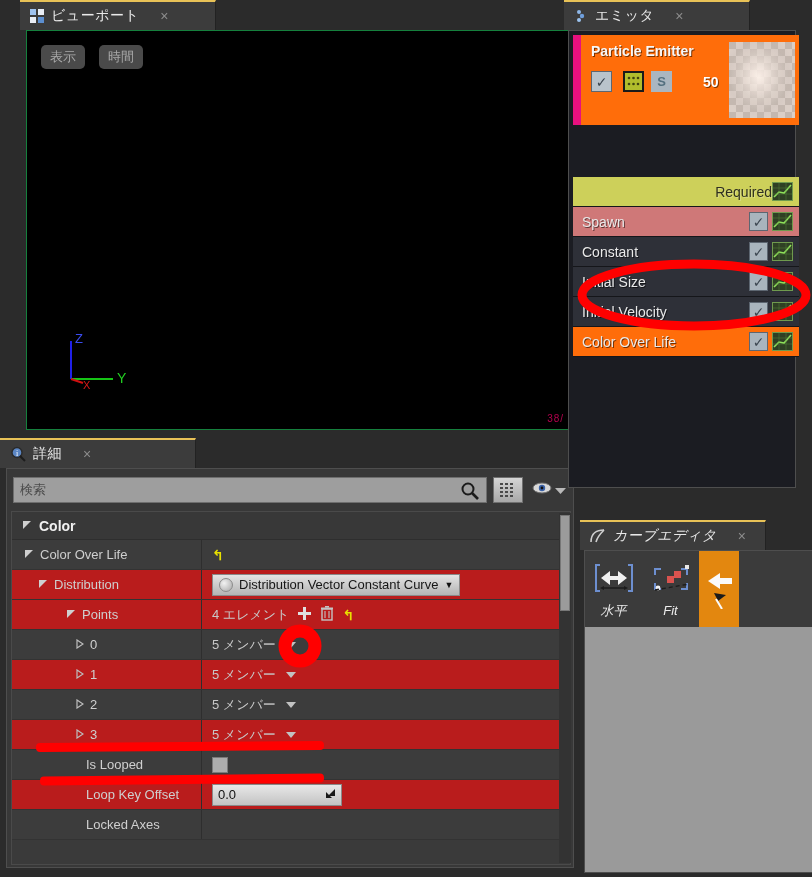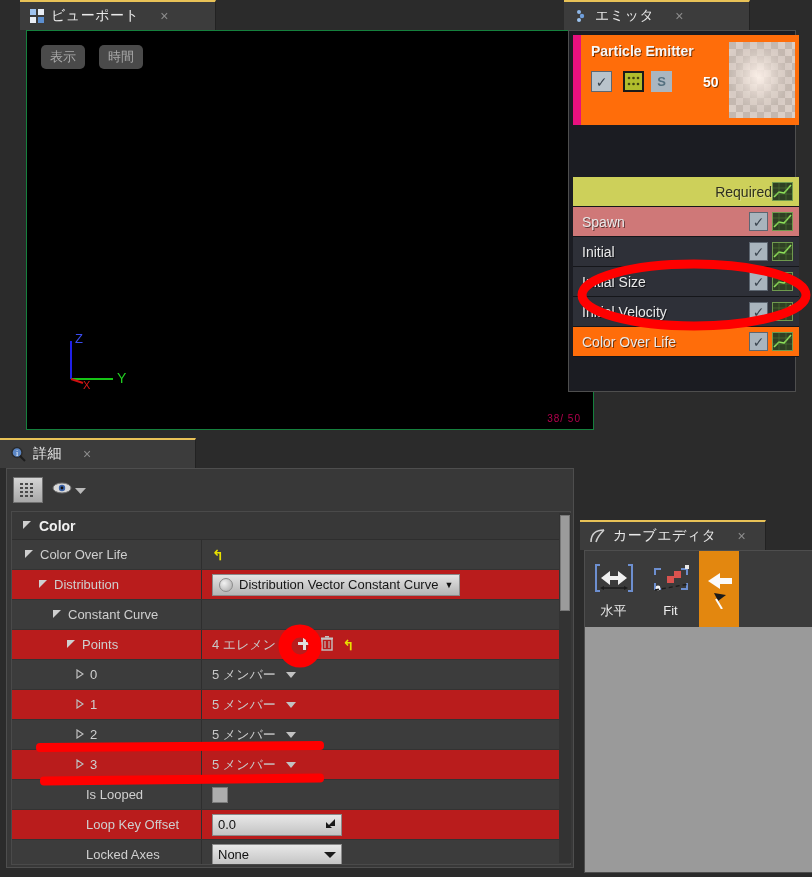--- a/index.html
+++ b/index.html
@@ -111,21 +111,21 @@
   .dd-caret { width:0;height:0;border-left:5px solid transparent;border-right:5px solid transparent;
               border-top:6px solid #c2c2c2; }
   #det-scrollbar { position: absolute; right: 2px; top: 44px; width: 12px; height: 350px; background: #333; }
   #det-thumb { position: absolute; left: 1px; top: 2px; width: 10px; height: 96px;
                background: #9b9b9b; border: 1px solid #777; }
 
   
   #emitter-panel { position: absolute; left: 564px; top: 0; width: 232px; height: 520px; }
   #emitter-tab { width: 186px; }
   #emitter-body {
-    position: absolute; left: 4px; top: 30px; width: 228px; height: 362px;
+    position: absolute; left: 4px; top: 30px; width: 228px; height: 458px;
     background: #1b1c22; border: 1px solid #4e4e4e;
   }
   #emitter-head {
     position: absolute; left: 4px; top: 4px; width: 226px; height: 90px;
     background: #ff6d0a; display: flex;
   }
   #emitter-pink { width: 8px; height: 100%; background: #e8107f; }
   #emitter-title { color: #f7f7f7; font-size: 14px; font-weight: bold;
                    text-shadow: 1px 1px 0 #7a3300; }
   #emitter-count { color: #fff; font-size: 14px; font-weight: bold; text-shadow: 1px 1px 0 #7a3300; }
@@ -141,21 +141,21 @@
     border-bottom: 1px solid #15161a; padding-left: 9px; color: #e9e9e9; font-size: 14px;
   }
   .module-row .mname { flex: 1; text-shadow: 1px 1px 0 rgba(0,0,0,.55); }
   .mod-chk { width: 19px; height: 19px; background: #a9b4bd; border: 1px solid #5d6671;
              display: flex; align-items: center; justify-content: center; margin-right: 4px; }
   .mod-chk .tick { color: #3d4751; font-size: 14px; line-height: 1; }
   .mod-graph { width: 21px; height: 19px; background: #2d3b25; border: 1px solid #6f9a4e;
                margin-right: 6px; position: relative; overflow: hidden; }
 
   
-  #curve-panel { position: absolute; left: 580px; top: 520px; width: 232px; height: 357px; }
+  #curve-panel { position: absolute; left: 580px; top: 520px; width: 232px; height: 357px; font-style: italic; }
   #curve-tab { width: 186px; }
   #curve-body {
     position: absolute; left: 4px; top: 30px; width: 249px; height: 323px;
     background: #9a9a9a; border: 1px solid #4e4e4e;
   }
   #curve-toolbar {
     position: absolute; left: 0; top: 0; width: 228px; height: 76px;
     background: #3b3b3b; display: flex; align-items: stretch;
   }
   .cbtn { width: 57px; display: flex; flex-direction: column; align-items: center;
@@ -222,20 +222,29 @@
             <line x1="10" y1="10" x2="15" y2="15" stroke="#1d1d1d" stroke-width="2"></line>
           </svg>
         </span>
         <span class="tlabel">詳細</span>
         <span class="tclose">×</span>
       </div>
     </div>
 
     <div id="details-body">
       <div id="search-row">
+        <div id="search-input">
+          <span class="ph">検索</span>
+          <span id="search-mag">
+            <svg width="20" height="20" viewBox="0 0 20 20">
+              <circle cx="8" cy="8" r="5.5" fill="none" stroke="#1b1b1b" stroke-width="2"></circle>
+              <line x1="12" y1="12" x2="18" y2="18" stroke="#1b1b1b" stroke-width="2.6"></line>
+            </svg>
+          </span>
+        </div>
         <div id="grid-toggle">
           <svg width="18" height="16" viewBox="0 0 18 16">
             <g fill="#4a4a4a">
               <rect x="1" y="1" width="3" height="2"></rect>
                 <rect x="6" y="1" width="3" height="2"></rect>
                 <rect x="11" y="1" width="3" height="2"></rect>
               <rect x="1" y="5" width="3" height="2"></rect>
                 <rect x="6" y="5" width="3" height="2"></rect>
                 <rect x="11" y="5" width="3" height="2"></rect>
               <rect x="1" y="9" width="3" height="2"></rect>
@@ -299,31 +308,20 @@
           </div>
           <div class="pval">
             <div class="combo">
               <span class="circ"></span>
               <span>Distribution Vector Constant Curve</span>
               <span class="chev">▼</span>
             </div>
           </div>
         </div>
 
-        <div class="prow">
-          <div class="pname" style="padding-left:40px">
-            <span>
-              <svg width="10" height="10" viewBox="0 0 10 10">
-                  <polygon points="1,1 9,1 1,9" fill="#cfcfcf"></polygon>
-                </svg>
-            </span>
-            <span>Constant Curve</span>
-          </div>
-          <div class="pval"></div>
-        </div>
 
         <div class="prow alt">
           <div class="pname" style="padding-left:54px">
             <span>
               <svg width="10" height="10" viewBox="0 0 10 10">
                   <polygon points="1,1 9,1 1,9" fill="#cfcfcf"></polygon>
                 </svg>
             </span>
             <span>Points</span>
           </div>
@@ -438,30 +436,20 @@
                   <polygon points="1,10 1,4 7,10" fill="#1a1a1a"></polygon>
                 </svg>
               </span>
             </div>
           </div>
         </div>
 
         <div class="prow">
           <div class="pname" style="padding-left:74px">
             <span>Locked Axes</span>
-          </div>
-          <div class="pval">
-            <div class="textbox">
-              <span>None</span>
-              <span>
-                <svg width="12" height="8" viewBox="0 0 12 8">
-                    <polygon points="0,1 12,1 6,7" fill="#1a1a1a"></polygon>
-                  </svg>
-              </span>
-            </div>
           </div>
         </div>
       </div>
 
       <div id="det-scrollbar">
         <div id="det-thumb"></div>
       </div>
     </div>
   </div>
 
@@ -537,21 +525,21 @@
                 <line x1="0" y1="5" x2="19" y2="5"></line>
                   <line x1="0" y1="11" x2="19" y2="11"></line>
                 <line x1="6" y1="0" x2="6" y2="17"></line>
                   <line x1="13" y1="0" x2="13" y2="17"></line>
               </g>
             </svg>
           </span>
         </div>
 
         <div class="module-row" style="background:#2e3038;">
-          <span class="mname">Initial</span>
+          <span class="mname">Constant</span>
           <span class="mod-chk">
               <span class="tick">✓</span>
             </span>
           <span class="mod-graph">
             <svg width="19" height="17" viewBox="0 0 19 17">
               <rect x="0" y="0" width="19" height="17" fill="#2f4024"></rect>
               <polyline points="1,14 6,9 11,10 18,2" fill="none" stroke="#8ee05a" stroke-width="1.6"></polyline>
               <g stroke="#56803a" stroke-width=".5">
                 <line x1="0" y1="5" x2="19" y2="5"></line>
                   <line x1="0" y1="11" x2="19" y2="11"></line>

